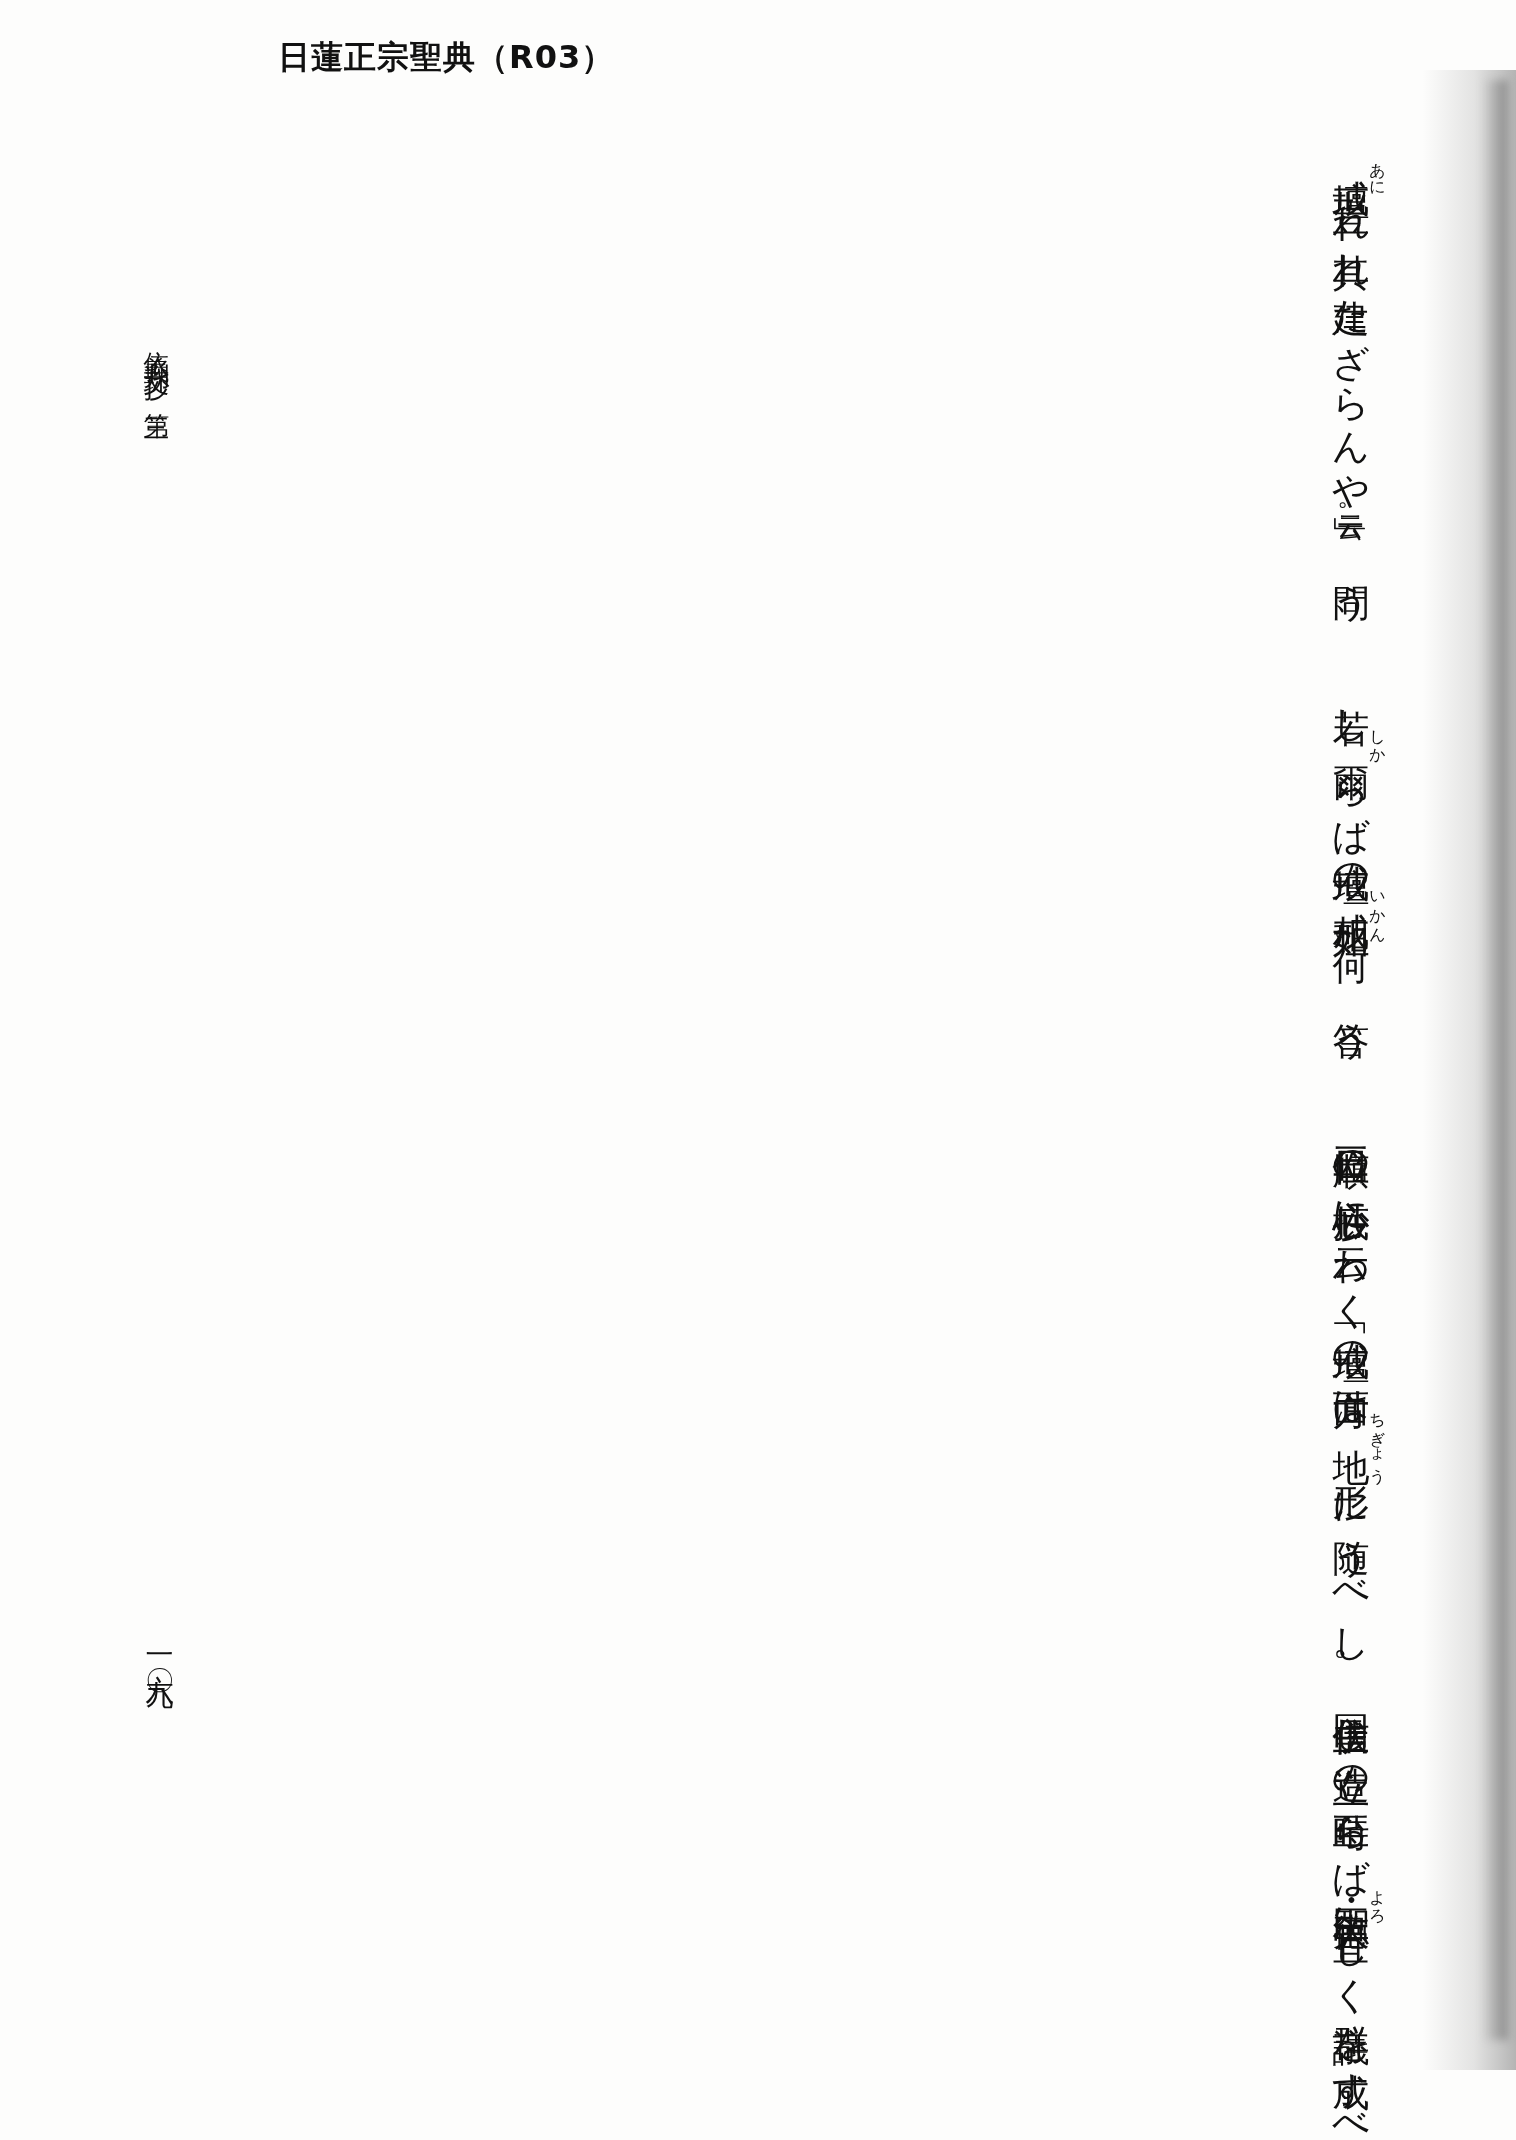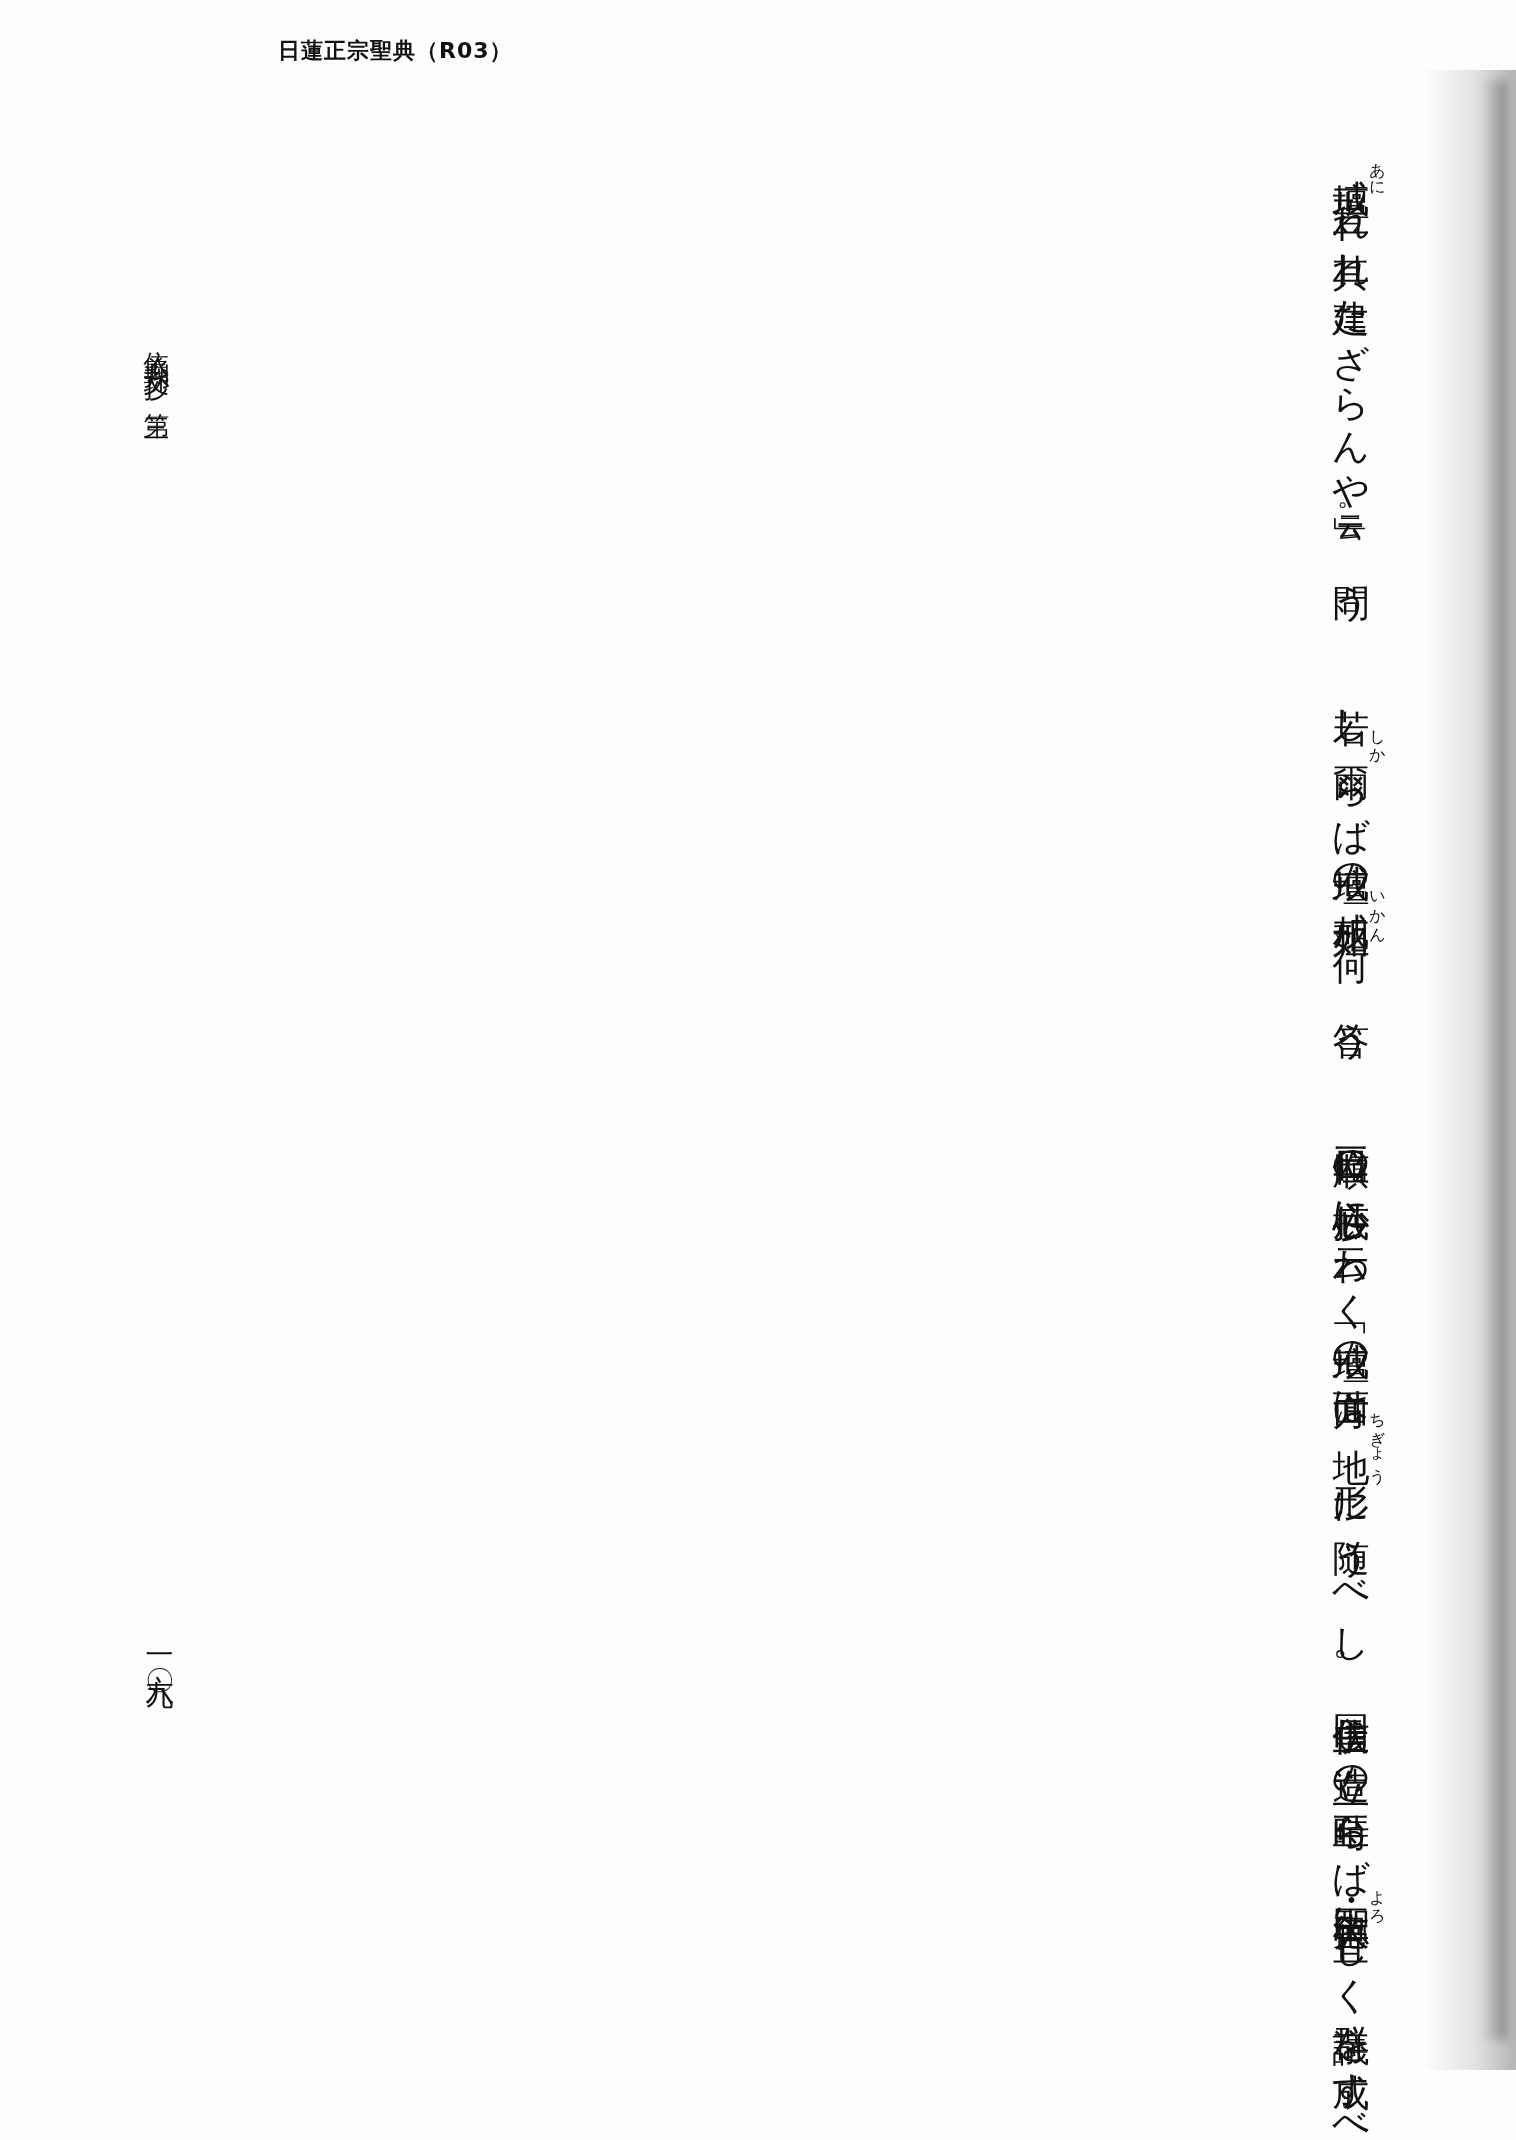--- a/index.html
+++ b/index.html
@@ -42,21 +42,21 @@
     background: linear-gradient(to left, rgba(90,90,90,0.5), rgba(255,255,255,0));
     filter: blur(4px);
     pointer-events: none;
   }
 
   
   .running-head {
     position: absolute;
     top: 36px;
     left: 278px;
-    font-size: 22px;
+    font-size: 32px;
     font-weight: bold;
     letter-spacing: 1px;
     font-family: "DejaVu Sans", "Liberation Sans", sans-serif;
     white-space: nowrap;
   }
 
   
   .chapter-label {
     position: absolute;
     top: 330px;

